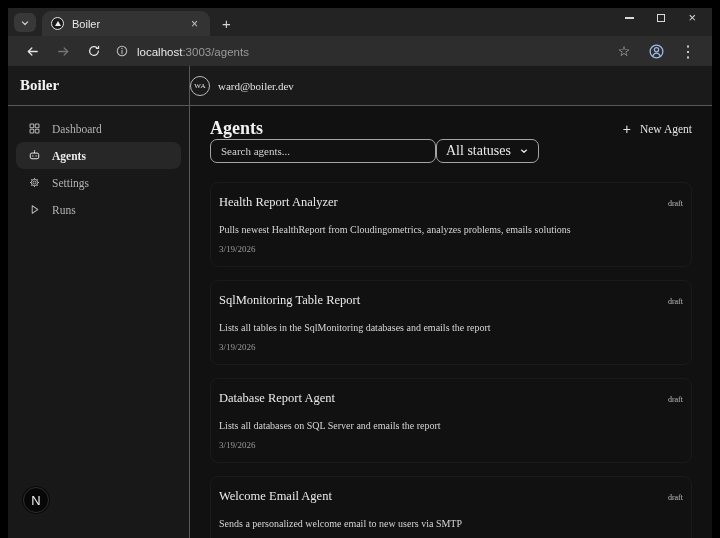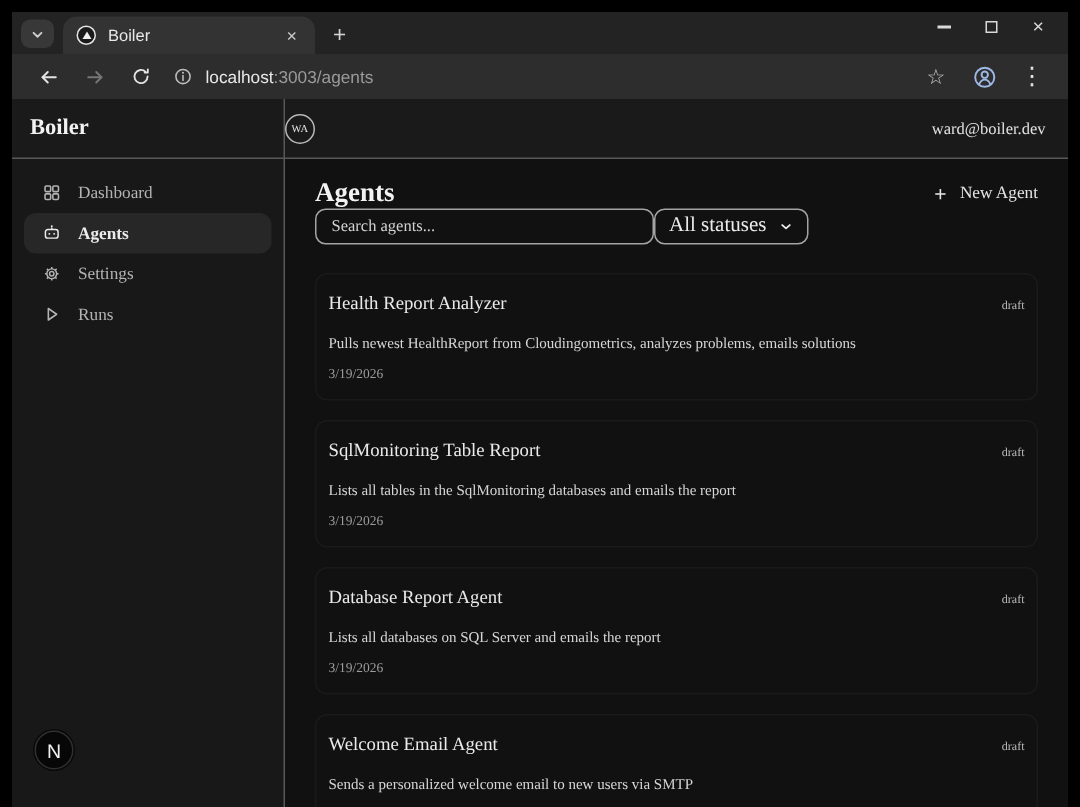--- a/index.html
+++ b/index.html
@@ -40,21 +40,21 @@
   .tb-right { display:flex; align-items:center; gap:8px; }
   .star { font-size:14px; color:#c9c9c9; }
 
   
   .app { flex:1; display:grid; grid-template-columns:182px 1fr; grid-template-rows:40px 1fr;
          font-family:"Liberation Serif", serif; background:#111; min-height:0; }
   .hdr-left { background:#1a1a1a; border-right:1px solid #585858; border-bottom:1px solid #585858;
               display:flex; align-items:center; padding-left:12px; }
   .brand { font-size:15px; font-weight:bold; color:#f2f2f2; }
   .hdr-right { background:#1a1a1a; border-bottom:1px solid #585858; display:flex; align-items:center;
-               justify-content:space-between; padding-right:15px; gap:8px; }
+               justify-content:flex-start; padding-right:15px; gap:8px; }
   .u-avatar { width:20px; height:20px; border-radius:50%; border:1px solid #b9b9b9; color:#e6e6e6;
               font-size:7px; display:flex; align-items:center; justify-content:center; letter-spacing:.3px; }
   .u-email { font-size:11px; color:#e2e2e2; }
 
   .sidebar { background:#181818; border-right:1px solid #585858; padding:9px 8px; }
   .nav-item { height:27px; display:flex; align-items:center; gap:11px; padding:0 12px; border-radius:8px;
               color:#b3b3b3; font-size:11.5px; }
   .nav-item.active { background:#272727; color:#ececec; font-weight:bold; }
   .nav-item svg { flex:0 0 13px; }
 

